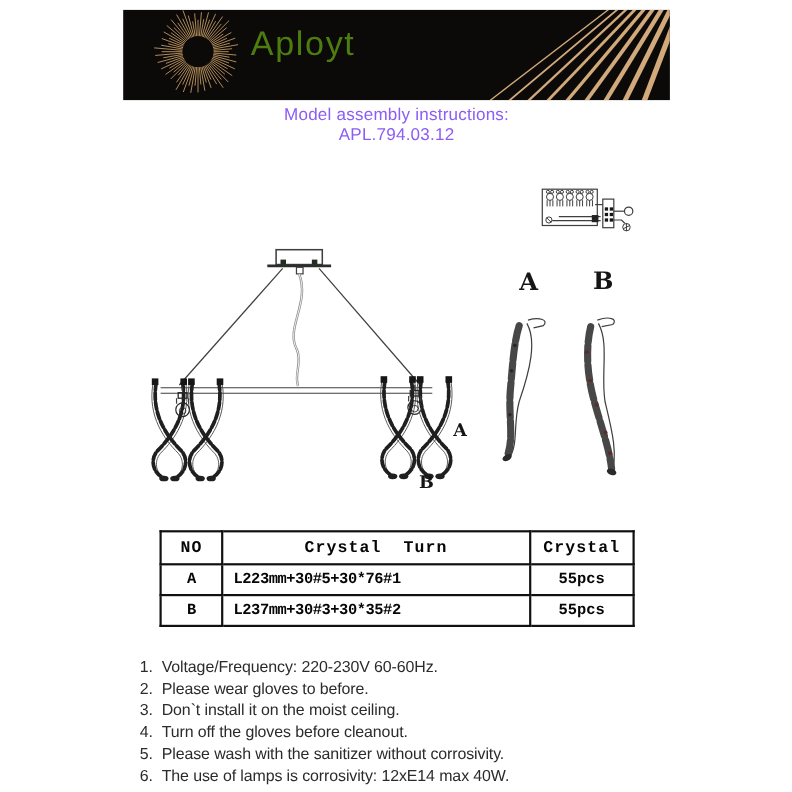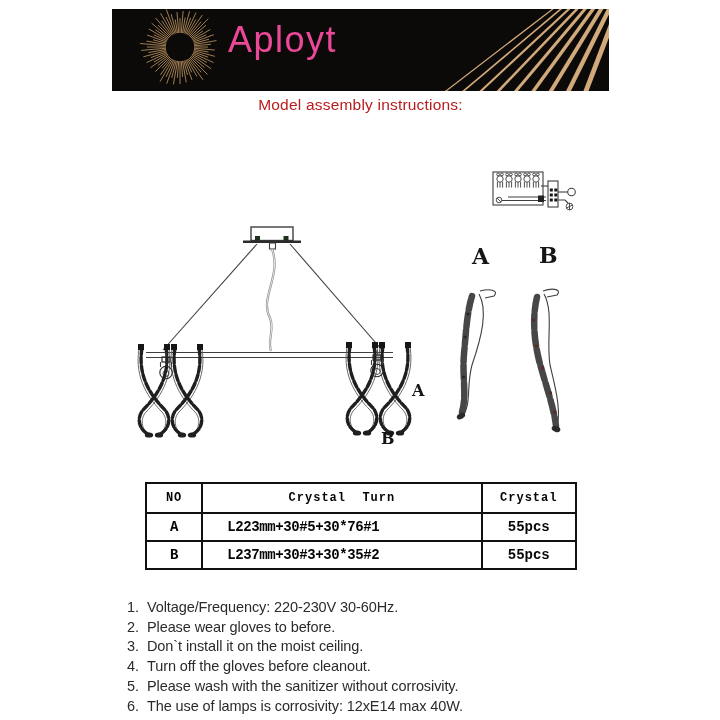--- a/index.html
+++ b/index.html
@@ -7,51 +7,51 @@
     width:720px;height:720px;position:relative;background:#ffffff;
     font-family:"Liberation Sans", sans-serif;overflow:hidden;
   }
   
   .banner{
     position:absolute;left:112px;top:9px;width:497px;height:82px;
     background:#0c0a08;overflow:hidden;
   }
   .starburst{position:absolute;left:20px;top:-10px;width:96px;height:96px;}
   .brand{
-    position:absolute;left:116px;top:9px;font-size:36px;font-weight:400;
-    color:#ec4899;letter-spacing:1.5px;line-height:44px;
+    position:absolute;left:116px;top:9px;font-size:31px;font-weight:400;
+    color:#4d7c0f;letter-spacing:1.5px;line-height:44px;
   }
   .stripes{position:absolute;right:0;top:0;width:190px;height:82px;}
   
   .titleblock{
     position:absolute;left:112px;top:96px;width:497px;text-align:center;
-    color:#b91c1c;font-size:15.5px;line-height:17.5px;letter-spacing:.2px;
+    color:#8b5cf6;font-size:15.5px;line-height:17.5px;letter-spacing:.2px;
   }
   
   .diagram{position:absolute;left:110px;top:150px;width:500px;height:330px;}
   .ln{stroke:#3f3f3f;stroke-width:1.1;fill:none;}
   .ln2{stroke:#3f3f3f;stroke-width:1.4;fill:#ffffff;}
   .bead{stroke:#1f1f1f;stroke-width:3.4;fill:none;stroke-dasharray:6.5 2.4;stroke-linecap:round;}
   .thinline{stroke:#5a5a5a;stroke-width:.9;fill:none;}
   .dbead{stroke:#474747;stroke-width:6.5;fill:none;stroke-dasharray:14 3.5;stroke-linecap:round;}
   .w{stroke:#3c3c3c;stroke-width:.9;fill:none;}
   .lbl{font-family:"DejaVu Serif", serif;font-weight:bold;fill:#151515;}
   
   .ptable{
     position:absolute;left:145px;top:482px;width:432px;border-collapse:collapse;
     font-family:"Liberation Mono", monospace;font-weight:bold;color:#060606;
     table-layout:fixed;
   }
   .ptable th,.ptable td{border:2px solid #111;text-align:center;padding:0;}
-  .ptable th{height:28px;font-size:12px;letter-spacing:1px;}
+  .ptable th{height:28px;font-size:15px;letter-spacing:1px;}
   .ptable td{height:26px;font-size:14px;}
   .ptable .c-no{width:56px;}
   .ptable .c-model{width:278px;}
   .ptable .c-qty{width:94px;}
-  .ptable td.model{text-align:left;padding-left:24px;letter-spacing:-.4px;}
+  .ptable td.model{text-align:left;padding-left:9px;letter-spacing:-.4px;}
   
   .instructions{position:absolute;left:127px;top:598px;width:490px;color:#2b2b2b;}
   .ins{display:flex;line-height:19.7px;font-size:14.5px;letter-spacing:-.1px;}
   .ins .num{width:20px;flex:0 0 20px;}
   .ins .txt{flex:1;}
 </style>
 </head>
 <body>
 
 <div class="banner">
@@ -141,20 +141,21 @@
       <line x1="225" y1="-70" x2="86" y2="95" stroke="#d2a97b" stroke-width="3"></line>
       <line x1="225" y1="-70" x2="105" y2="95" stroke="#d2a97b" stroke-width="3.45"></line>
       <line x1="225" y1="-70" x2="124" y2="95" stroke="#d2a97b" stroke-width="3.9000000000000004"></line>
       <line x1="225" y1="-70" x2="143" y2="95" stroke="#d2a97b" stroke-width="4.35"></line>
       <line x1="225" y1="-70" x2="162" y2="95" stroke="#d2a97b" stroke-width="4.8"></line>
     </svg>
 </div>
 
 <div class="titleblock">
   <div>Model assembly instructions:</div>
+  <div>APL.794.03.12</div>
 </div>
 
 <svg class="diagram" viewBox="0 0 500 330">
   <defs>
 
     <g id="xu">
       <path class="thinline" d="M-15,3 C-20,33 -4,54 8,66 C15,74 12,86 2,90"></path>
       <path class="thinline" d="M15,3 C20,33 4,54 -8,66 C-15,74 -12,86 -2,90"></path>
       <path class="bead" d="M-12,2 C-17,32 -1,52 11,64 C18,72 15,85 4,89"></path>
       <path class="bead" d="M12,2 C17,32 1,52 -11,64 C-18,72 -15,85 -4,89"></path>
@@ -298,21 +299,21 @@
       <td>B</td>
       <td class="model">L237mm+30#3+30*35#2</td>
       <td>55pcs</td>
     </tr>
   </tbody>
 </table>
 
 <div class="instructions">
   <div class="ins">
     <span class="num">1.</span>
-    <span class="txt">Voltage/Frequency: 220-230V 30-60Hz.</span>
+    <span class="txt">Voltage/Frequency: 220-230V 60-60Hz.</span>
   </div>
   <div class="ins">
     <span class="num">2.</span>
     <span class="txt">Please wear gloves to before.</span>
   </div>
   <div class="ins">
     <span class="num">3.</span>
     <span class="txt">Don`t install it on the moist ceiling.</span>
   </div>
   <div class="ins">

